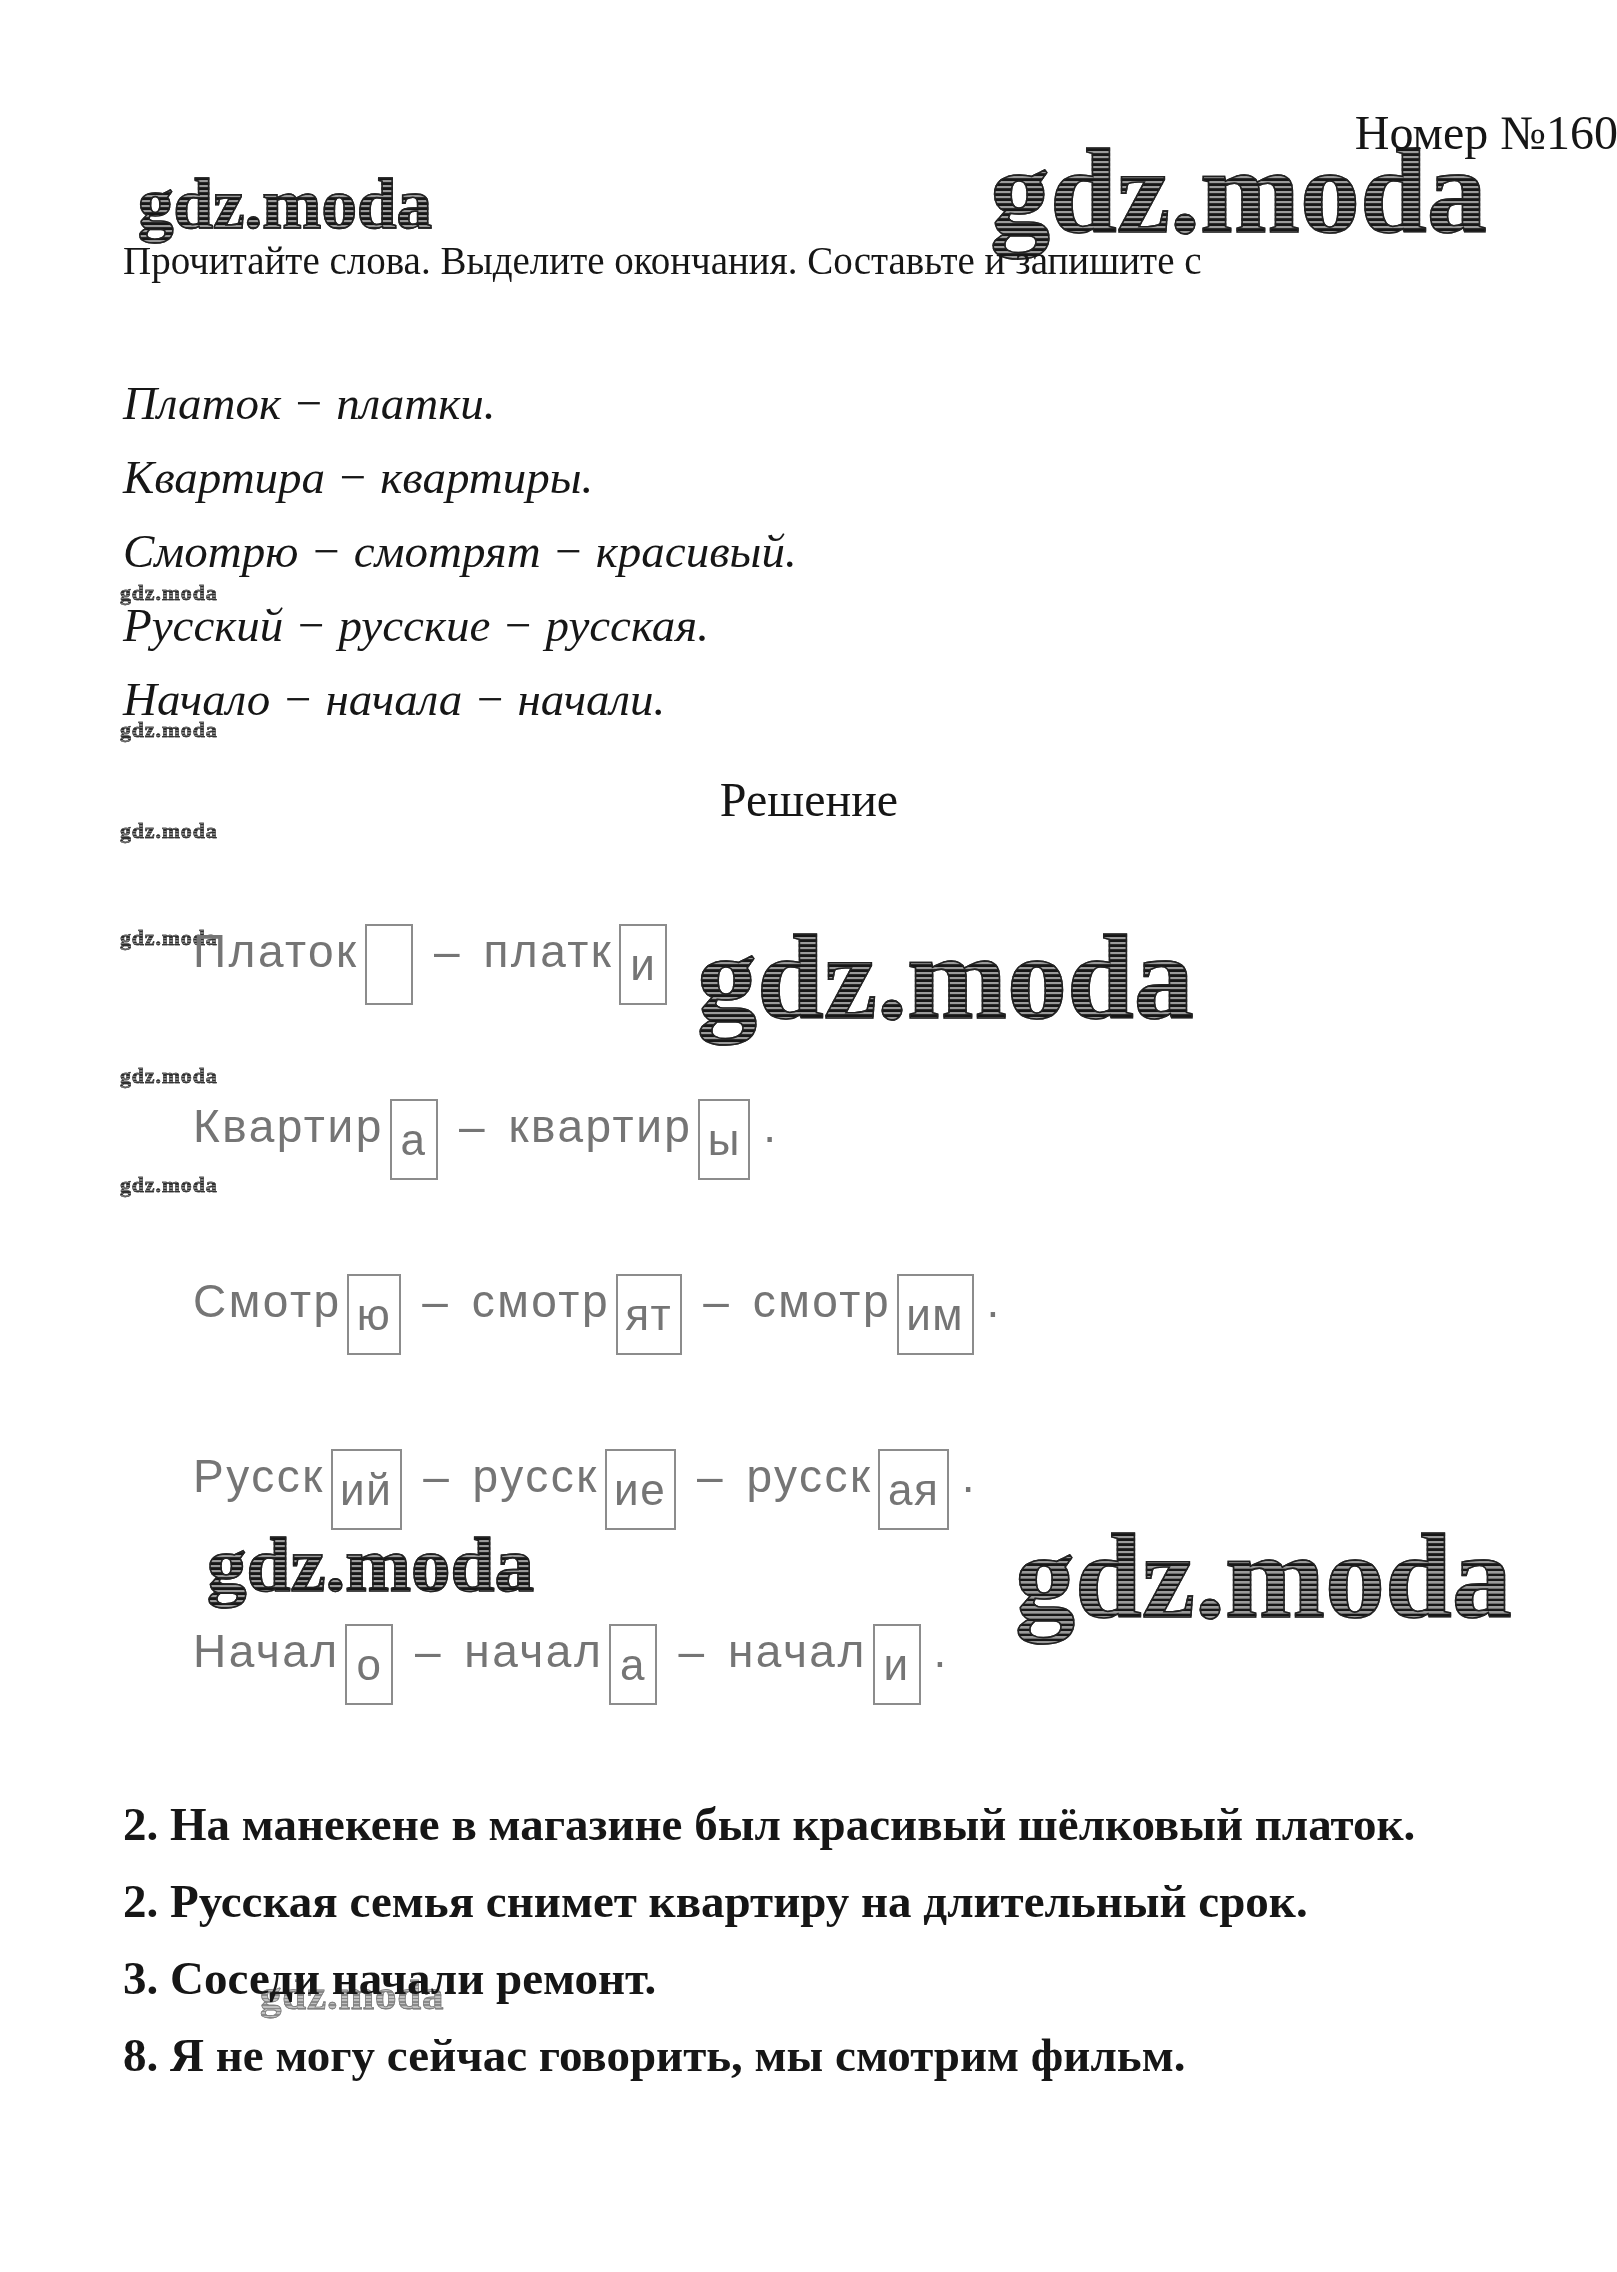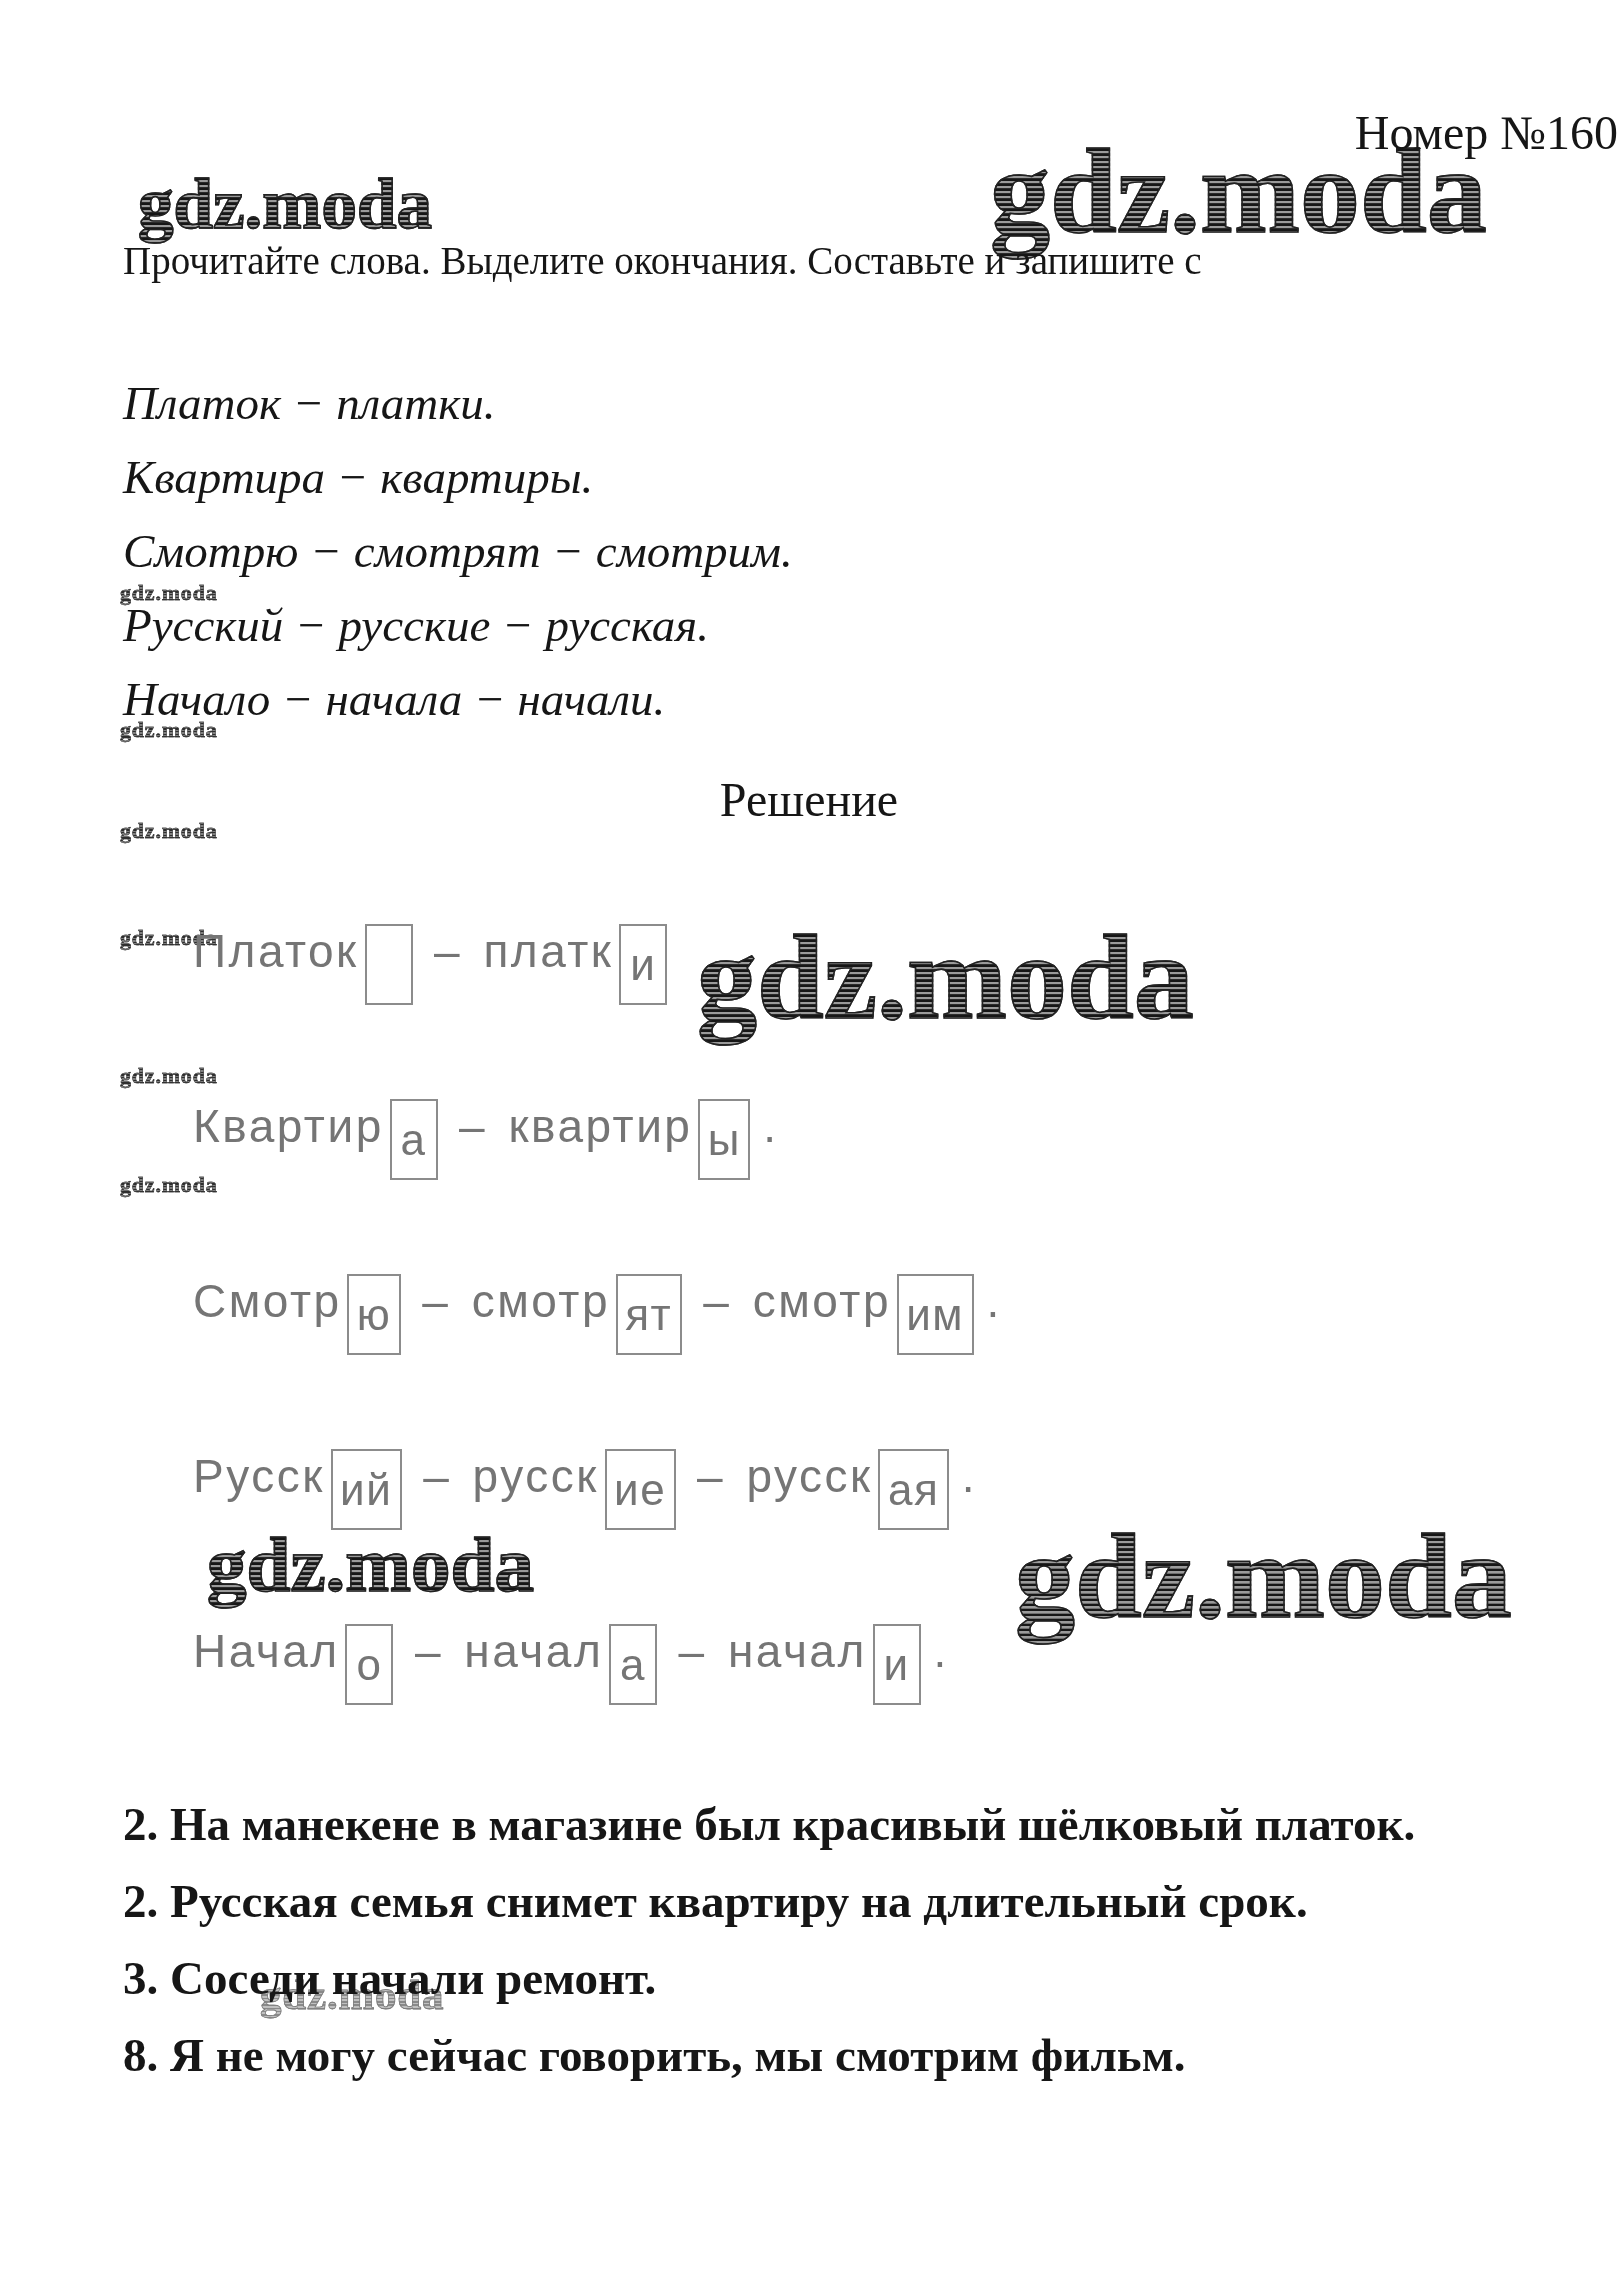--- a/index.html
+++ b/index.html
@@ -76,21 +76,21 @@
 
 <div class="abs txt" id="title">Номер №160</div>
 
 <div class="abs txt" id="para">
   <div>Прочитайте слова. Выделите окончания. Составьте и запишите с</div>
 </div>
 
 <div class="abs txt" id="word-list">
     <div>Платок − платки.</div>
     <div>Квартира − квартиры.</div>
-    <div>Смотрю − смотрят − смотрим.</div>
+    <div>Смотрю − смотрят − красивый.</div>
     <div>Русский − русские − русская.</div>
     <div>Начало − начала − начали.</div>
   </div>
 
 <div class="abs txt" id="solution-heading">Решение</div>
 
 <div class="abs" id="solution-rows">
     <div class="srow">
       <span class="sword">Платок</span>
       <span class="sbox"></span>

